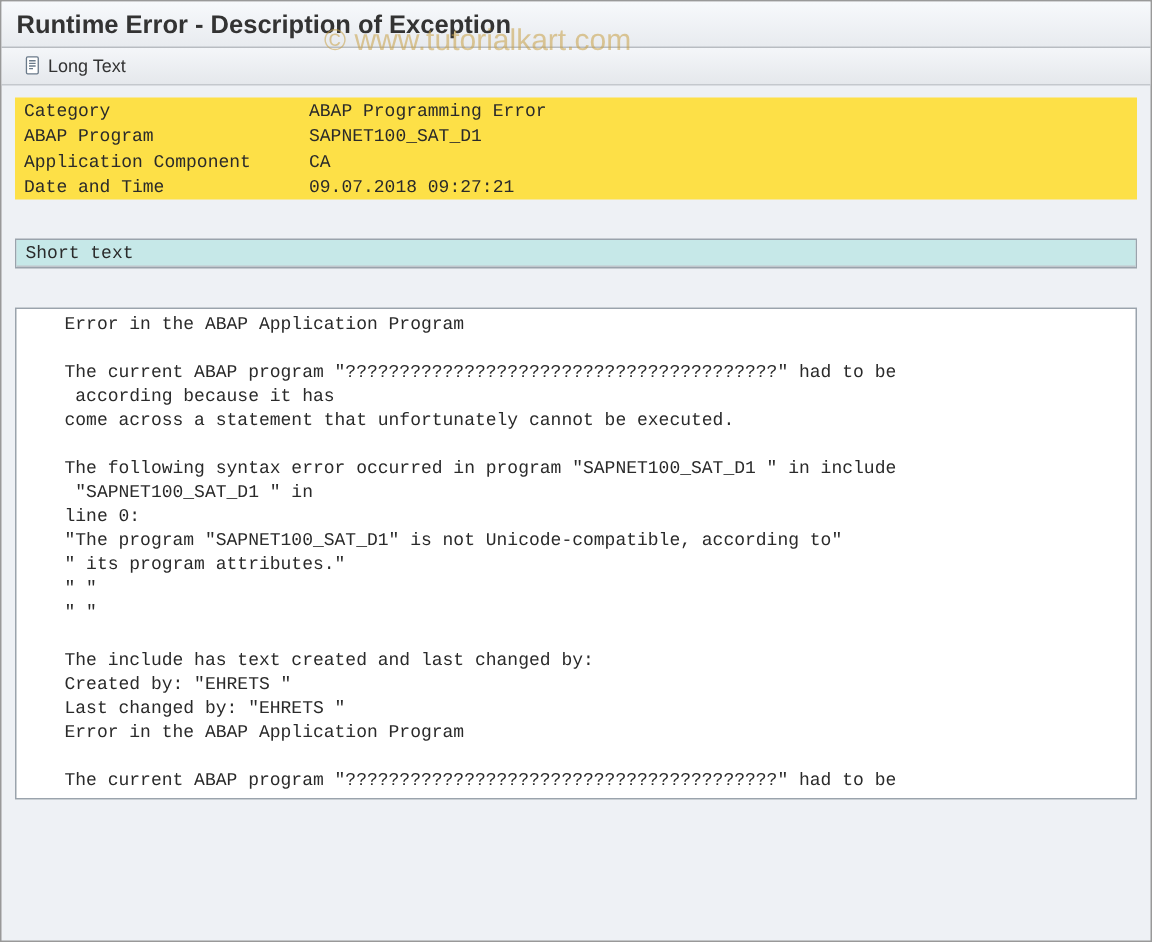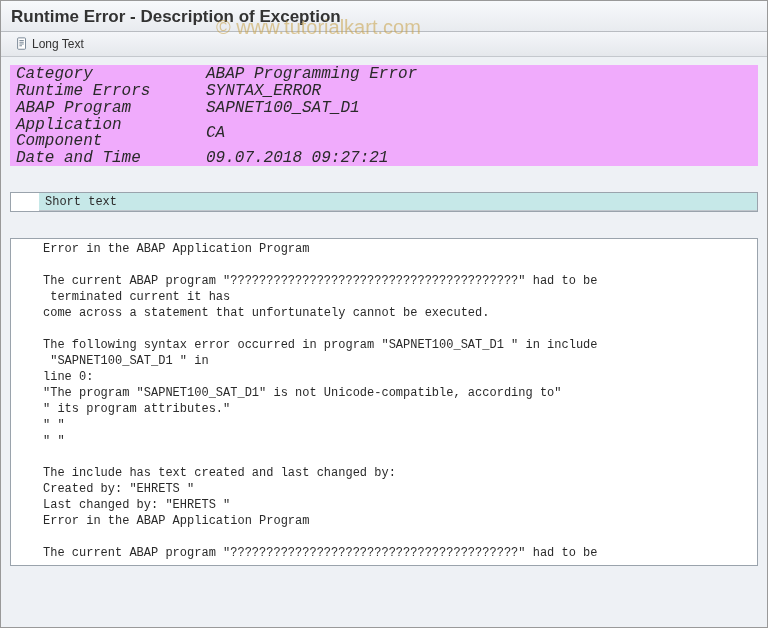--- a/index.html
+++ b/index.html
@@ -36,43 +36,41 @@
       border-radius: 2px;
     }
     .toolbar-btn svg { margin-right: 3px; }
     .content {
       padding: 8px 9px;
     }
     .info-table {
       width: 100%;
       border-collapse: collapse;
       font-family: "Lucida Console", "Courier New", monospace;
-      font-size: 16px;
-      background: #f0abfc;
-      font-style: italic;
+      font-size: 12px;
+      background: #fde047;
     }
     .info-table td {
       padding: 1px 6px 0px 6px;
       line-height: 16px;
       color: #2a2a2a;
     }
     .info-table td.label { width: 190px; }
     .section {
       margin-top: 26px;
       border: 1px solid #9aa3ac;
       background: #fff;
       font-family: "Lucida Console", "Courier New", monospace;
       font-size: 12px;
       color: #2a2a2a;
     }
     .section-head {
       background: #c6e8e8;
       padding: 2px 6px 1px 6px;
       border-bottom: 1px solid #c0c6cc;
-      margin-left: 28px;
     }
     .section-body {
       padding: 2px 0 4px 0;
     }
     .section-body .line {
       padding: 0 6px 0 32px;
       line-height: 16px;
       white-space: pre;
     }
     .watermark {
@@ -107,24 +105,20 @@
 
 <div class="content">
 
   <table class="info-table">
     <tbody id="info-rows">
         <tr>
           <td class="label">Category</td>
           <td>ABAP Programming Error</td>
         </tr>
         <tr>
-          <td class="label">Runtime Errors</td>
-          <td>SYNTAX_ERROR</td>
-        </tr>
-        <tr>
           <td class="label">ABAP Program</td>
           <td>SAPNET100_SAT_D1</td>
         </tr>
         <tr>
           <td class="label">Application Component</td>
           <td>CA</td>
         </tr>
         <tr>
           <td class="label">Date and Time</td>
           <td>09.07.2018 09:27:21</td>
@@ -134,21 +128,21 @@
 
   <div class="section">
     <div class="section-head">Short text</div>
   </div>
 
   <div class="section">
     <div class="section-body" id="what-happened-body">
         <div class="line">Error in the ABAP Application Program</div>
         <div class="line">&nbsp;</div>
         <div class="line">The current ABAP program "????????????????????????????????????????" had to be</div>
-        <div class="line"> terminated current it has</div>
+        <div class="line"> according because it has</div>
         <div class="line">come across a statement that unfortunately cannot be executed.</div>
         <div class="line">&nbsp;</div>
         <div class="line">The following syntax error occurred in program "SAPNET100_SAT_D1 " in include</div>
         <div class="line"> "SAPNET100_SAT_D1 " in</div>
         <div class="line">line 0:</div>
         <div class="line">"The program "SAPNET100_SAT_D1" is not Unicode-compatible, according to"</div>
         <div class="line">" its program attributes."</div>
         <div class="line">" "</div>
         <div class="line">" "</div>
         <div class="line">&nbsp;</div>

